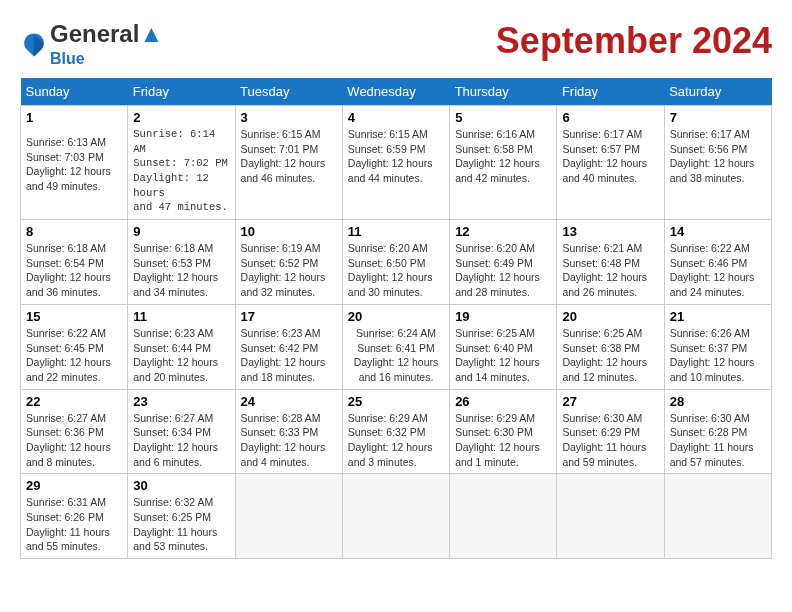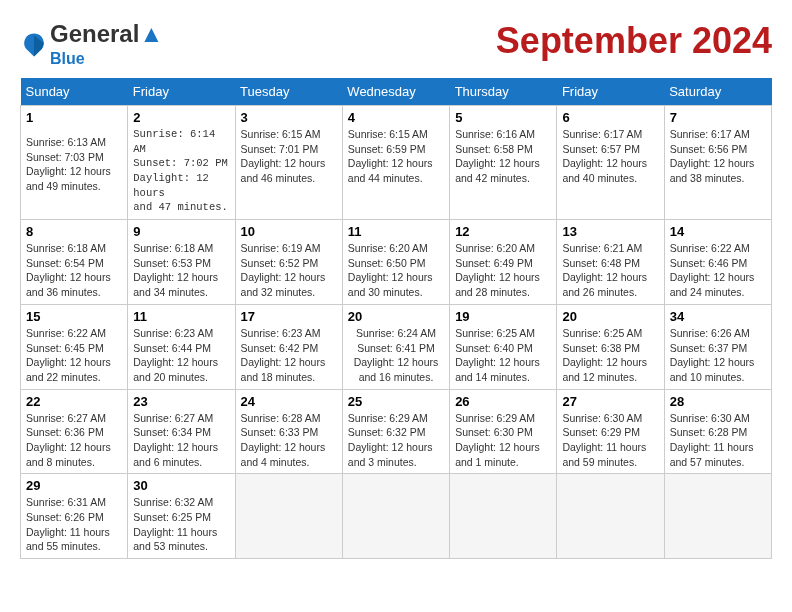--- a/index.html
+++ b/index.html
@@ -244,21 +244,21 @@
 and 14 minutes.</div>
         </td>
         <td>
           <span class="day-num">20</span>
           <div class="day-info" style="white-space: pre-line;">Sunrise: 6:25 AM
 Sunset: 6:38 PM
 Daylight: 12 hours
 and 12 minutes.</div>
         </td>
         <td>
-          <span class="day-num">34</span>
+          <span class="day-num">21</span>
           <div class="day-info" style="white-space: pre-line;">Sunrise: 6:26 AM
 Sunset: 6:37 PM
 Daylight: 12 hours
 and 10 minutes.</div>
         </td>
       </tr>
       <tr>
         <td>
           <span class="day-num">22</span>
           <div class="day-info" style="white-space: pre-line;">Sunrise: 6:27 AM

